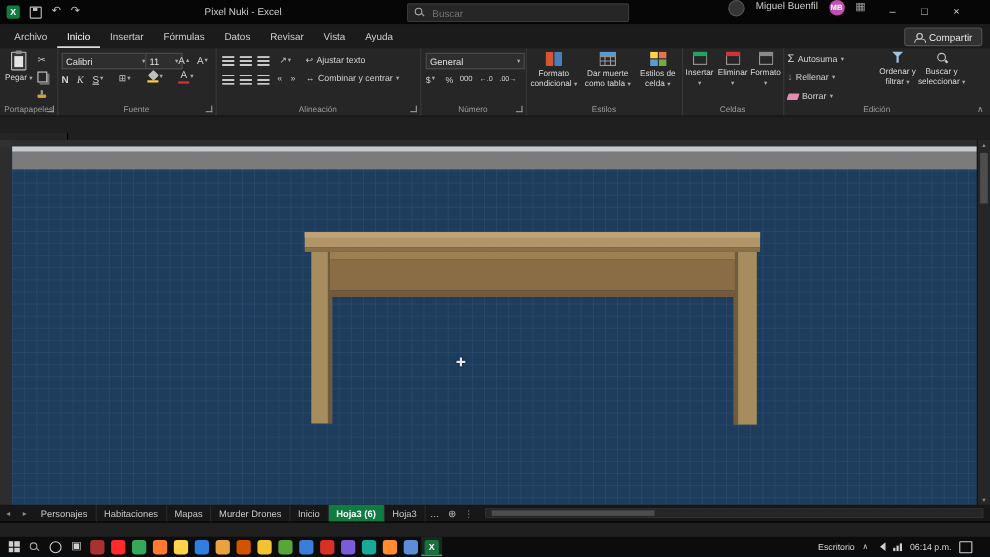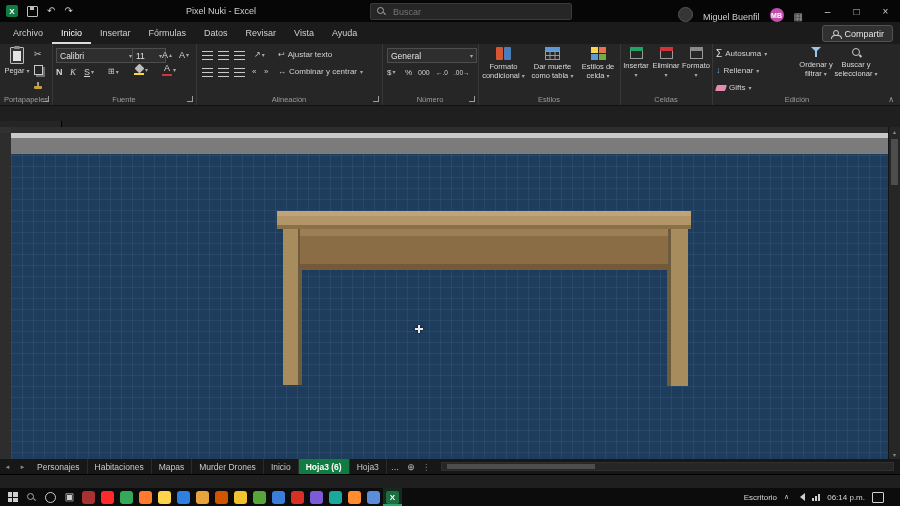--- a/index.html
+++ b/index.html
@@ -14,21 +14,21 @@
   .i-save{width:9px;height:9px;border:1px solid #bdbdbd;border-radius:1px;position:relative;}
   .i-save::before{content:"";position:absolute;top:0;left:2px;width:4px;height:3px;background:#bdbdbd;}
   .qa-arrow{font-size:10px;color:#c9c9c9;line-height:1;}
   .tb-title{position:absolute;left:186px;top:0;height:22px;display:flex;align-items:center;font-size:9px;color:#d0d0d0;}
   .tb-search{position:absolute;left:370px;top:3px;width:188px;height:15px;background:#262626;border:1px solid #3a3a3a;
              border-radius:2px;display:flex;align-items:center;gap:5px;padding:0 6px;}
   .i-mag{position:relative;width:9px;height:9px;flex:none;}
   .i-mag::before{content:"";position:absolute;left:0;top:0;width:5px;height:5px;border:1px solid #a8a8a8;border-radius:50%;}
   .i-mag::after{content:"";position:absolute;left:6px;top:6px;width:3px;height:1px;background:#a8a8a8;transform:rotate(45deg);}
   .tb-search input{background:transparent;border:none;outline:none;color:#b5b5b5;font-size:9px;width:150px;font-family:"Liberation Sans",sans-serif;}
-  .tb-right{position:absolute;right:0;top:0;height:22px;display:flex;align-items:flex-end;gap:10px;}
+  .tb-right{position:absolute;right:16px;top:0;height:22px;display:flex;align-items:flex-start;gap:10px;}
   .presence{width:13px;height:13px;border-radius:50%;background:#353535;border:1px solid #565656;}
   .tb-user{font-size:9px;color:#cfcfcf;}
   .avatar{width:14px;height:14px;border-radius:50%;background:#c24fb0;color:#fff;font-size:7px;font-weight:bold;
           display:flex;align-items:center;justify-content:center;}
   .waffle{font-size:10px;color:#9d9d9d;}
   .winbtns{display:flex;}
   .winbtn{width:29px;height:22px;display:flex;align-items:center;justify-content:center;font-size:10px;color:#cfcfcf;}
 
   
   .tabsrow{position:absolute;top:22px;left:0;right:0;height:22px;background:#1b1b1b;display:flex;align-items:stretch;padding-left:4px;}
@@ -387,21 +387,21 @@
           <span>Autosuma</span>
           <span class="car">▾</span>
       </div>
       <div class="stackbtn" style="left:4px;top:20px;">
         <span class="fillarrow">↓</span>
           <span>Rellenar</span>
           <span class="car">▾</span>
       </div>
       <div class="stackbtn" style="left:4px;top:37px;">
         <span class="i-eraser"></span>
-          <span>Gifts</span>
+          <span>Borrar</span>
           <span class="car">▾</span>
       </div>
       <div class="bigbtn" style="left:80px;width:48px;">
         <span class="i-funnel"></span>
         <span><span>Ordenar y</span><br><span>filtrar</span> <span class="car">▾</span></span>
       </div>
       <div class="bigbtn" style="left:120px;width:48px;">
         <span class="i-mag2"></span>
         <span><span>Buscar y</span><br><span>seleccionar</span> <span class="car">▾</span></span>
       </div>

